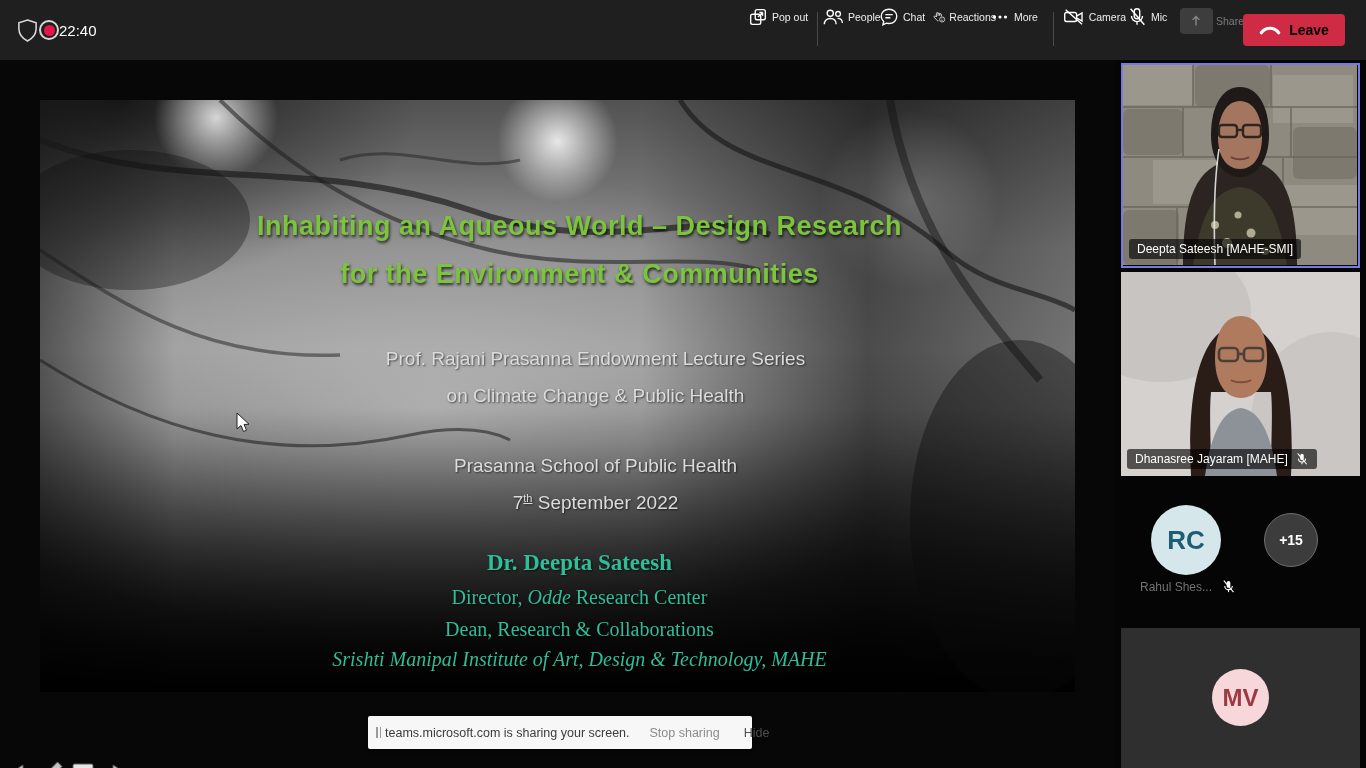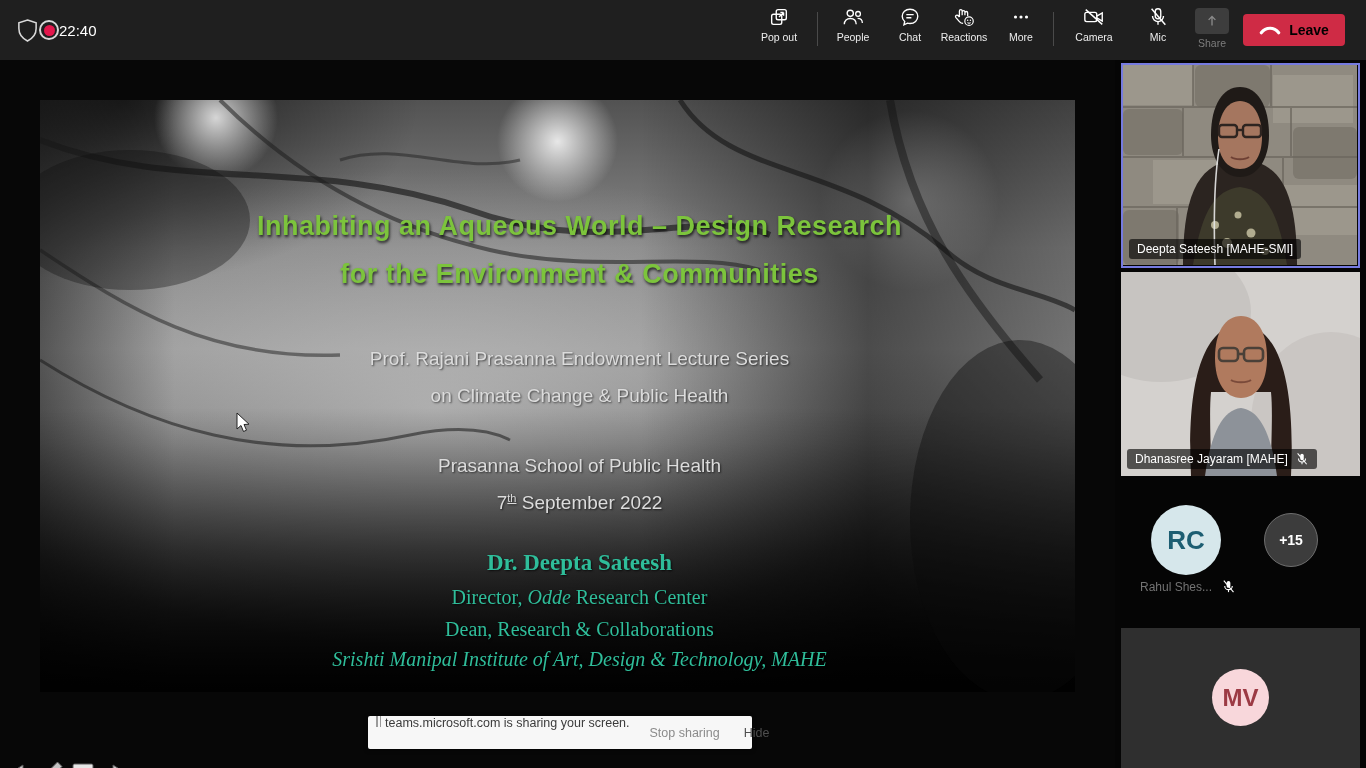--- a/index.html
+++ b/index.html
@@ -6,21 +6,21 @@
   *{box-sizing:border-box;}
   .screen{position:relative;width:1366px;height:768px;overflow:hidden;
     font-family:"Liberation Sans",sans-serif;background:#0a0a0a;color:#fff;}
 
   
   .topbar{position:absolute;left:0;top:0;width:1366px;height:60px;background:#1f1f1f;z-index:30;}
   .status-group{position:absolute;left:16px;top:0;height:60px;display:flex;align-items:center;}
   .record-dot{width:20px;height:20px;border-radius:50%;border:2px solid #d9d9d9;display:flex;align-items:center;justify-content:center;}
   .record-dot i{display:block;width:11px;height:11px;border-radius:50%;background:#e3174c;}
   .timer{font-size:15px;color:#fff;}
-  .ctl{position:absolute;top:6px;width:64px;display:flex;flex-direction:column;align-items:center;gap:3px;cursor:pointer;}
+  .ctl{position:absolute;top:6px;width:64px;display:flex;flex-direction:row;align-items:center;gap:3px;cursor:pointer;}
   .ctl svg{display:block;}
   .ctl .lbl{font-size:10.5px;color:#ededed;white-space:nowrap;}
   .ctl.disabled .lbl{color:#7d7d7d;}
   .vdiv{position:absolute;top:12px;width:1px;height:34px;background:#4a4a4a;}
   .share-pill{width:34px;height:26px;background:#3d3d3d;border-radius:4px;display:flex;align-items:center;justify-content:center;}
   .leave-btn{position:absolute;left:1243px;top:14px;width:102px;height:32px;background:var(--leave-red,#cf2b45);
     border:none;border-radius:4px;color:#000000;font-size:14px;font-weight:bold;display:flex;align-items:center;justify-content:center;gap:8px;cursor:pointer;font-family:inherit;}
 
   
   .stage{position:absolute;left:0;top:60px;width:1115px;height:708px;background:#070707;overflow:hidden;}
@@ -32,34 +32,34 @@
       radial-gradient(circle at 50% 7%,rgba(255,255,255,.85) 0,rgba(255,255,255,0) 8%),
       radial-gradient(circle at 84% 17%,rgba(255,255,255,.5) 0,rgba(255,255,255,0) 9%),
       radial-gradient(ellipse at 8% 0%,rgba(0,0,0,.65) 0,rgba(0,0,0,0) 22%),
       radial-gradient(ellipse at 38% 52%,rgba(216,216,216,.5) 0,rgba(216,216,216,0) 55%),
       linear-gradient(180deg,#525252 0%,#878787 25%,#949494 42%,#7a7a7a 58%,#3d3d3d 80%,#0c0c0c 100%);}
   .branches{position:absolute;left:0;top:0;}
   .slide-text{position:absolute;left:0;width:100%;text-align:center;padding-left:44px;}
   .title{color:var(--title-green,#7cc43c);font-size:27px;font-weight:bold;letter-spacing:.5px;
     text-shadow:1px 2px 3px rgba(0,0,0,.75);}
   .t1{top:111px;} .t2{top:159px;}
-  .wline{color:#dcdcdc;font-size:19px;text-shadow:1px 1px 2px rgba(0,0,0,.6);}
+  .wline{color:#dcdcdc;font-size:19px;text-shadow:1px 1px 2px rgba(0,0,0,.6);margin-left:16px;}
   .w1{top:248px;} .w2{top:285px;} .w3{top:355px;} .w4{top:392px;}
   .wline sup{font-size:11px;text-decoration:underline;}
   .teal{color:var(--teal,#2fbd9a);font-family:"Liberation Serif",serif;text-shadow:1px 1px 2px rgba(0,0,0,.7);}
   .speaker{top:450px;font-size:23px;font-weight:bold;}
   .role{font-size:20px;}
   .r1{top:486px;} .r2{top:518px;}
   .affil{top:548px;font-size:20px;font-style:italic;}
 
   .nav-tools{position:absolute;left:8px;top:700px;display:flex;gap:6px;align-items:center;}
   .nav-tools svg{display:block;cursor:default;}
 
   .share-banner{position:absolute;left:368px;top:656px;width:384px;height:33px;background:#f7f7f7;
-    border-radius:2px;box-shadow:0 1px 4px rgba(0,0,0,.5);display:flex;color:#3b3b3b;font-size:12.5px;}
+    border-radius:2px;box-shadow:0 1px 4px rgba(0,0,0,.5);display:flex;align-items:center;color:#3b3b3b;font-size:12.5px;}
   .drag-handle{width:14px;margin-left:8px;display:flex;gap:2px;}
   .drag-handle i{display:block;width:1.5px;height:11px;background:#9a9a9a;}
   .share-msg{margin-left:4px;white-space:nowrap;}
   .stop-btn{margin-left:14px;background:none;border:none;color:#8b8b8b;font-size:12.5px;font-family:inherit;cursor:pointer;white-space:nowrap;}
   .hide-btn{margin-left:12px;margin-right:10px;background:none;border:none;color:#4e4e4e;font-size:12.5px;font-family:inherit;cursor:pointer;}
 
   .cursor{position:absolute;left:236px;top:352px;}
 
   
   .sidebar{position:absolute;left:1115px;top:60px;width:251px;height:708px;background:#050505;}

